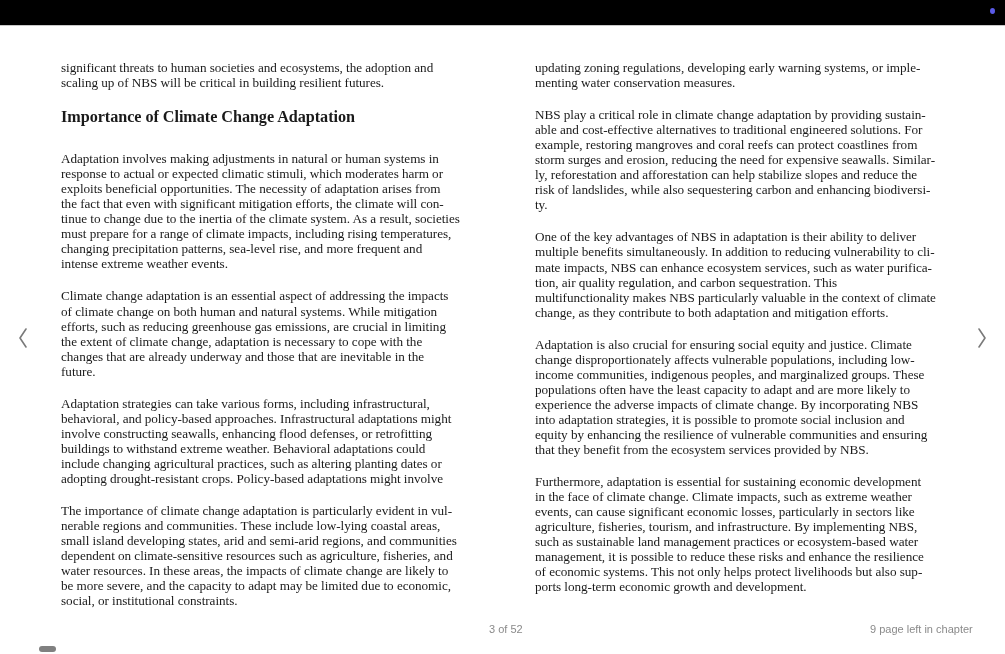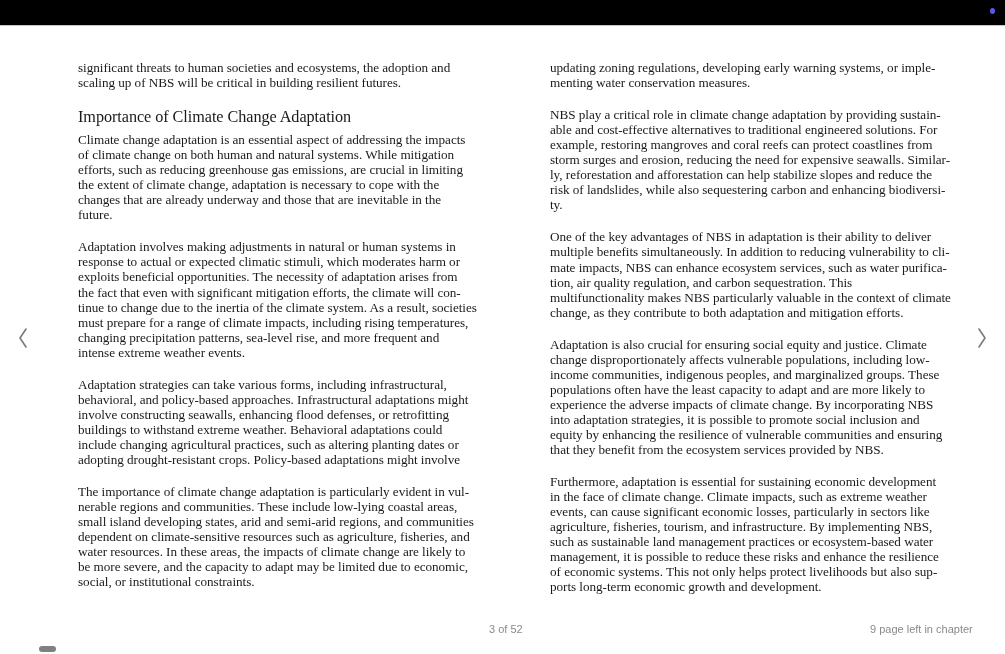--- a/index.html
+++ b/index.html
@@ -33,30 +33,30 @@
     background: #5a5ae8;
   }
   .page {
     position: absolute;
     top: 60px;
     width: 410px;
     font-size: 13.2px;
     line-height: 15.05px;
     letter-spacing: -0.05px;
   }
-  .page.left { left: 78px; }
-  .page.right { left: 535px; margin-left: 15px; }
+  .page.left { left: 61px; }
+  .page.right { left: 535px; }
   .page p {
     margin: 0 0 17px 0;
     white-space: pre-line;
   }
   .page h2 {
     font-size: 16.2px;
-    font-weight: normal;
-    margin: 0 0 5px 0;
+    font-weight: bold;
+    margin: 0 0 24px 0;
     line-height: 20px;
   }
   .nav-arrow {
     position: absolute;
     top: 326px;
     width: 14px;
     height: 24px;
     cursor: pointer;
   }
   .nav-arrow svg { display: block; }
@@ -85,34 +85,34 @@
 <body>
 
 <div class="topbar">
   <div class="status-dot"></div>
 </div>
 
 <div class="page left">
   <p>significant threats to human societies and ecosystems, the adoption and
 scaling up of NBS will be critical in building resilient futures.</p>
   <h2>Importance of Climate Change Adaptation</h2>
-  <p>Climate change adaptation is an essential aspect of addressing the impacts
-of climate change on both human and natural systems. While mitigation
-efforts, such as reducing greenhouse gas emissions, are crucial in limiting
-the extent of climate change, adaptation is necessary to cope with the
-changes that are already underway and those that are inevitable in the
-future.</p>
   <p>Adaptation involves making adjustments in natural or human systems in
 response to actual or expected climatic stimuli, which moderates harm or
 exploits beneficial opportunities. The necessity of adaptation arises from
 the fact that even with significant mitigation efforts, the climate will con-
 tinue to change due to the inertia of the climate system. As a result, societies
 must prepare for a range of climate impacts, including rising temperatures,
 changing precipitation patterns, sea-level rise, and more frequent and
 intense extreme weather events.</p>
+  <p>Climate change adaptation is an essential aspect of addressing the impacts
+of climate change on both human and natural systems. While mitigation
+efforts, such as reducing greenhouse gas emissions, are crucial in limiting
+the extent of climate change, adaptation is necessary to cope with the
+changes that are already underway and those that are inevitable in the
+future.</p>
   <p>Adaptation strategies can take various forms, including infrastructural,
 behavioral, and policy-based approaches. Infrastructural adaptations might
 involve constructing seawalls, enhancing flood defenses, or retrofitting
 buildings to withstand extreme weather. Behavioral adaptations could
 include changing agricultural practices, such as altering planting dates or
 adopting drought-resistant crops. Policy-based adaptations might involve</p>
   <p>The importance of climate change adaptation is particularly evident in vul-
 nerable regions and communities. These include low-lying coastal areas,
 small island developing states, arid and semi-arid regions, and communities
 dependent on climate-sensitive resources such as agriculture, fisheries, and

